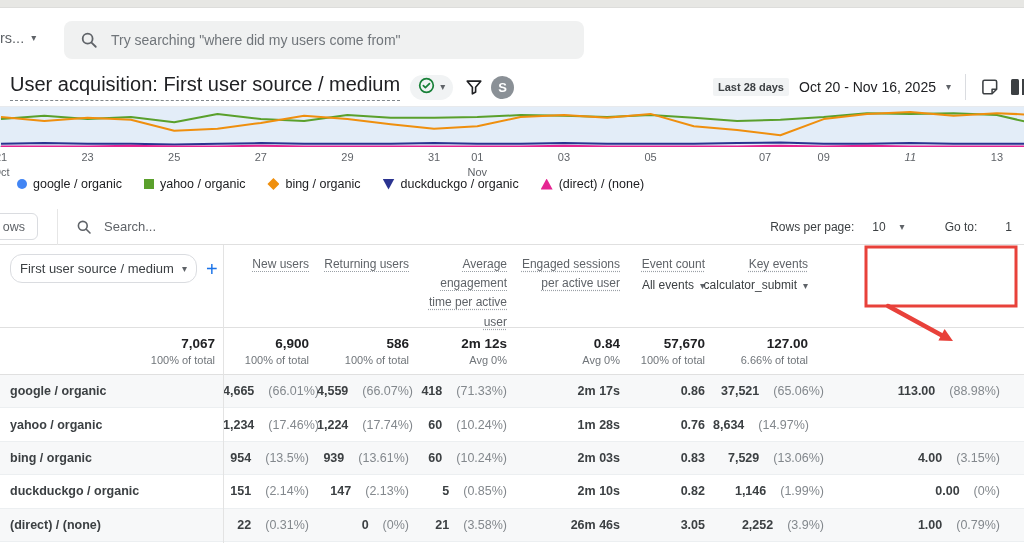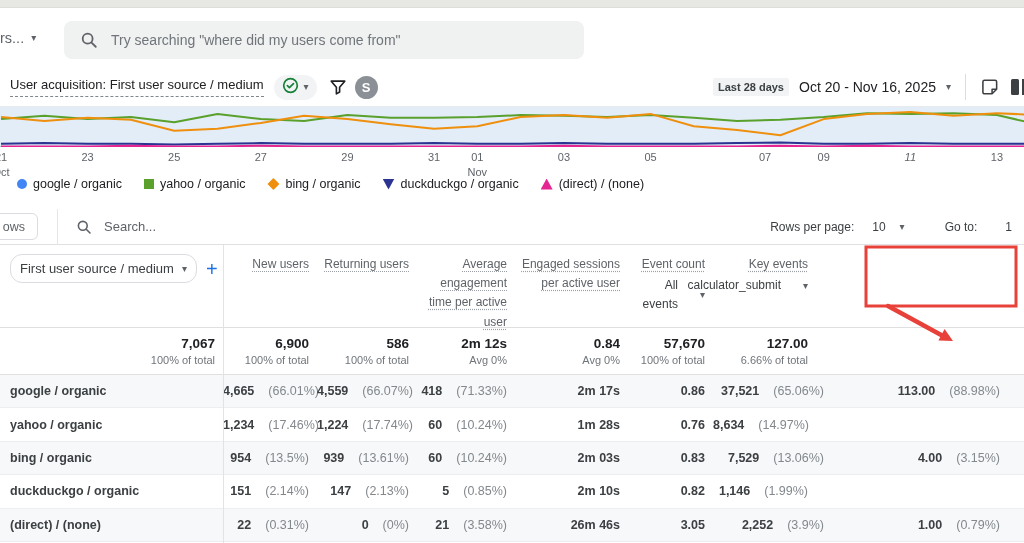--- a/index.html
+++ b/index.html
@@ -6,21 +6,21 @@
   html,body{width:1024px;height:543px}
   body{overflow:hidden;position:relative;font-family:"Liberation Sans",sans-serif;background:#fff;color:#202124}
   .chrome-strip{height:8px;background:#e7e7e4;border-bottom:1px solid #dddddb}
   
   .topbar{position:relative;height:57px}
   .account-switcher{position:absolute;left:0;top:22px;display:flex;align-items:center;gap:7px;font-size:14.5px;color:#5f6368;cursor:pointer}
   .caret{font-size:10px;color:#5f6368;line-height:1}
   .searchbar{position:absolute;left:64px;top:13px;width:520px;height:38px;background:#f0f1f1;border-radius:8px;display:flex;align-items:center;gap:13px;padding:0 16px;font-size:14px;color:#70757a}
   
   .report-header{display:flex;align-items:center;height:38px;padding-left:10px;margin-top:3px}
-  .report-title{font-size:13px;color:#202124;border-bottom:1.5px dashed #80868b;padding-bottom:4px;white-space:nowrap}
+  .report-title{font-size:20px;color:#202124;border-bottom:1.5px dashed #80868b;padding-bottom:4px;white-space:nowrap}
   .check-pill{margin-left:10px;height:25px;padding:0 8px;background:#f1f3f4;border-radius:13px;display:flex;align-items:center;gap:5px;cursor:pointer}
   .funnel{margin-left:12px;display:flex}
   .s-badge{margin-left:8px;width:23px;height:23px;border-radius:50%;background:#8a9096;color:#fff;font-weight:bold;font-size:13px;display:flex;align-items:center;justify-content:center}
   .rh-right{margin-left:auto;display:flex;align-items:center;gap:10px}
   .preset-badge{background:#f1f3f4;color:#3c4043;font-size:11px;font-weight:bold;padding:3px 5px;border-radius:2px;white-space:nowrap}
   .date-text{font-size:14px;color:#202124;white-space:nowrap}
   .v-divider{width:1px;height:26px;background:#dadce0;margin:0 4px}
   .icon-btn{display:flex;align-items:center}
   .cols-icon{margin-right:-12px}
   
@@ -49,21 +49,21 @@
   .grid{display:grid;grid-template-columns:223px 94px 100px 98px 113px 85px 119px 192px}
   .grid>*:last-child{padding-right:24px}
   .cell-r{text-align:right;padding-right:8px}
   .thead{position:relative;height:83px;border-bottom:1px solid #e0e0e0}
   .dim-cell{padding:9px 0 0 10px;display:flex;align-items:flex-start}
   .dim-pill{border:1px solid #dadce0;border-radius:12px;padding:6px 9px;font-size:13px;color:#3c4043;display:flex;align-items:center;gap:8px;cursor:pointer;white-space:nowrap}
   .add-btn{color:#1a73e8;font-size:20px;line-height:1;margin-left:9px;margin-top:5px;cursor:pointer}
   .head-cell{padding-top:10px;font-size:12px;color:#5f6368;line-height:1.6}
   .head-label{text-decoration:underline dotted #9aa0a6;text-underline-offset:3px;cursor:pointer}
   .sort-arrow{color:#202124;margin-right:4px;font-size:13px;text-decoration:none}
-  .col-selector{margin-top:2px;color:#3c4043;display:flex;justify-content:flex-end;gap:22px;align-items:center;cursor:pointer}
+  .col-selector{margin-top:2px;color:#3c4043;display:flex;justify-content:flex-end;gap:6px;align-items:center;cursor:pointer}
   .total-row{height:47px;border-bottom:1px solid #e0e0e0;align-items:center}
   .total-label{padding-left:10px;font-size:13px;color:#3c4043}
   .big{font-size:13.5px;color:#202124;font-weight:700}
   .sub{font-size:11px;color:#70757a;margin-top:3px}
   .data-row{height:33.4px;align-items:center;border-bottom:1px solid #eceff1;font-size:12.5px}
   .data-row.zebra{background:#f7f8f9}
   .row-name{padding-left:10px;font-weight:bold;color:#3c4043}
   .v{font-weight:600;color:#3c4043}
   .p{color:#83888d;margin-left:14px;font-weight:400}
   .col-div{position:absolute;left:223px;top:245px;bottom:0;width:1px;background:#e3e3e3;z-index:3}
@@ -312,20 +312,21 @@
       <div class="cell-r"><span class="v">4.00</span><span class="p">(3.15%)</span></div>
     </div>
     <div class="grid data-row">
       <div class="row-name">duckduckgo / organic</div>
       <div class="cell-r"><span class="v">151</span><span class="p">(2.14%)</span></div>
       <div class="cell-r"><span class="v">147</span><span class="p">(2.13%)</span></div>
       <div class="cell-r"><span class="v">5</span><span class="p">(0.85%)</span></div>
       <div class="cell-r"><span class="v">2m 10s</span></div>
       <div class="cell-r"><span class="v">0.82</span></div>
       <div class="cell-r"><span class="v">1,146</span><span class="p">(1.99%)</span></div>
+      <div class="cell-r"><span class="v">0.00</span><span class="p">(0%)</span></div>
     </div>
     <div class="grid data-row zebra">
       <div class="row-name">(direct) / (none)</div>
       <div class="cell-r"><span class="v">22</span><span class="p">(0.31%)</span></div>
       <div class="cell-r"><span class="v">0</span><span class="p">(0%)</span></div>
       <div class="cell-r"><span class="v">21</span><span class="p">(3.58%)</span></div>
       <div class="cell-r"><span class="v">26m 46s</span></div>
       <div class="cell-r"><span class="v">3.05</span></div>
       <div class="cell-r"><span class="v">2,252</span><span class="p">(3.9%)</span></div>
       <div class="cell-r"><span class="v">1.00</span><span class="p">(0.79%)</span></div>

